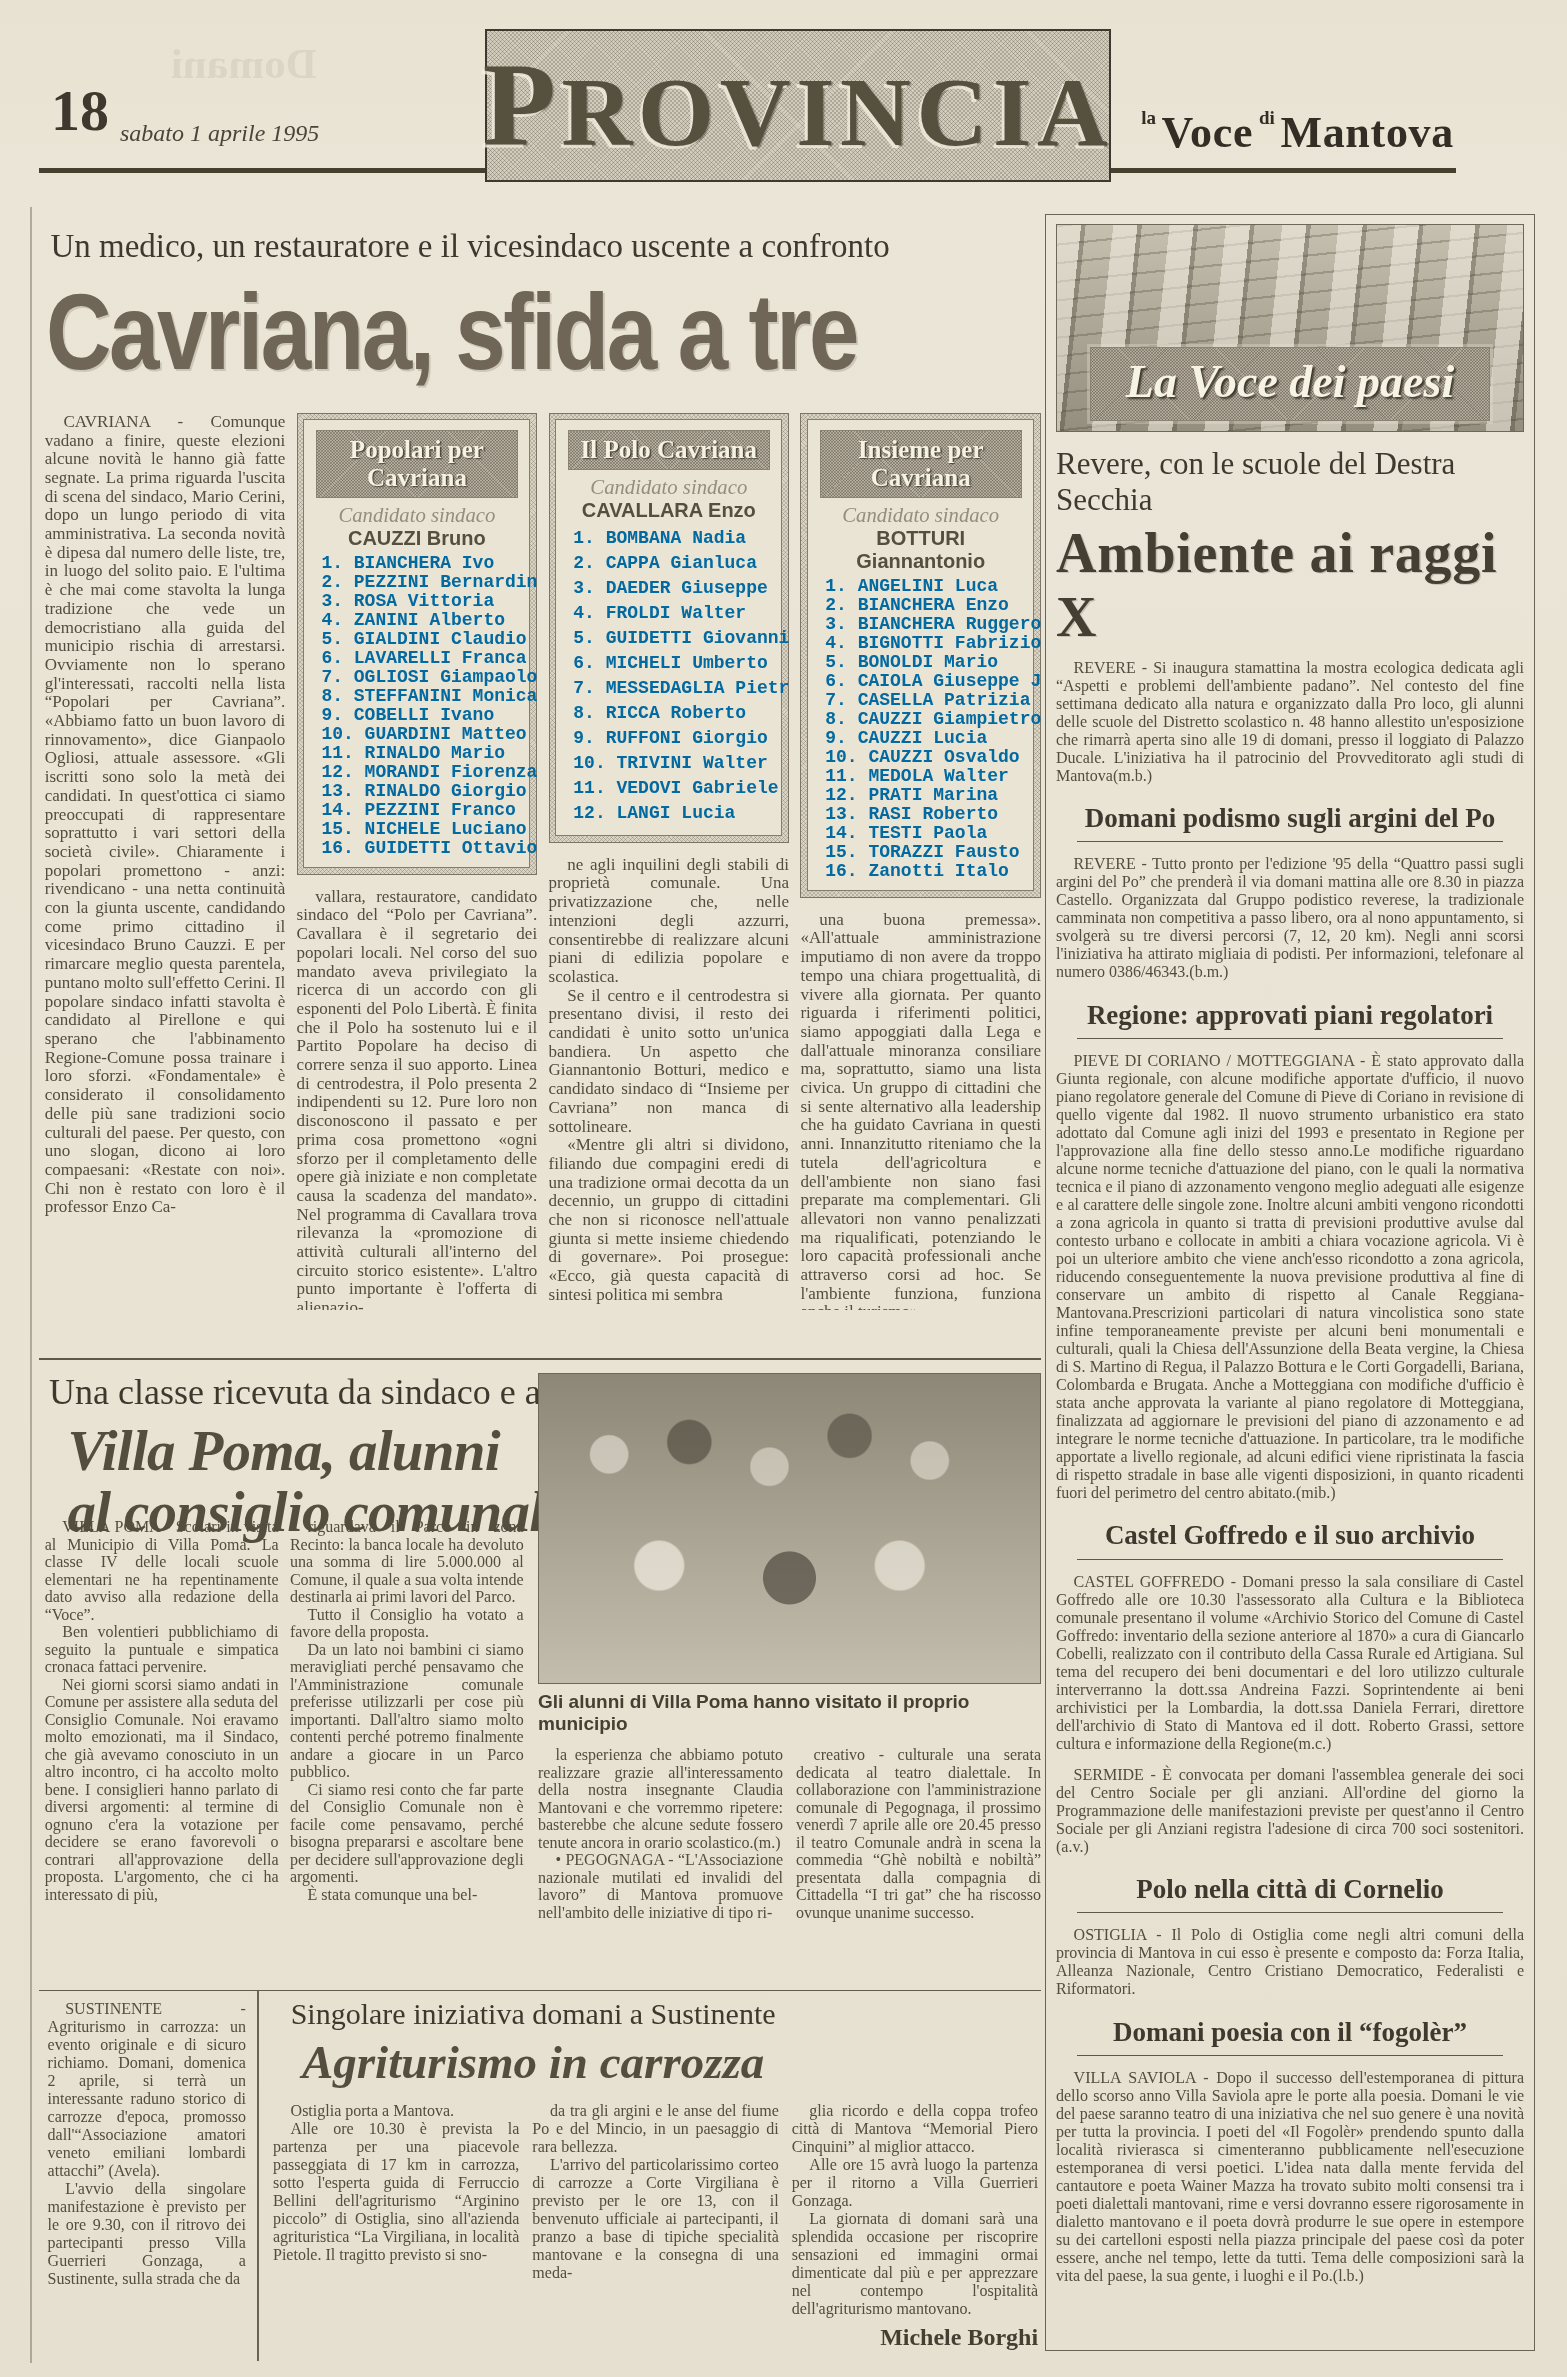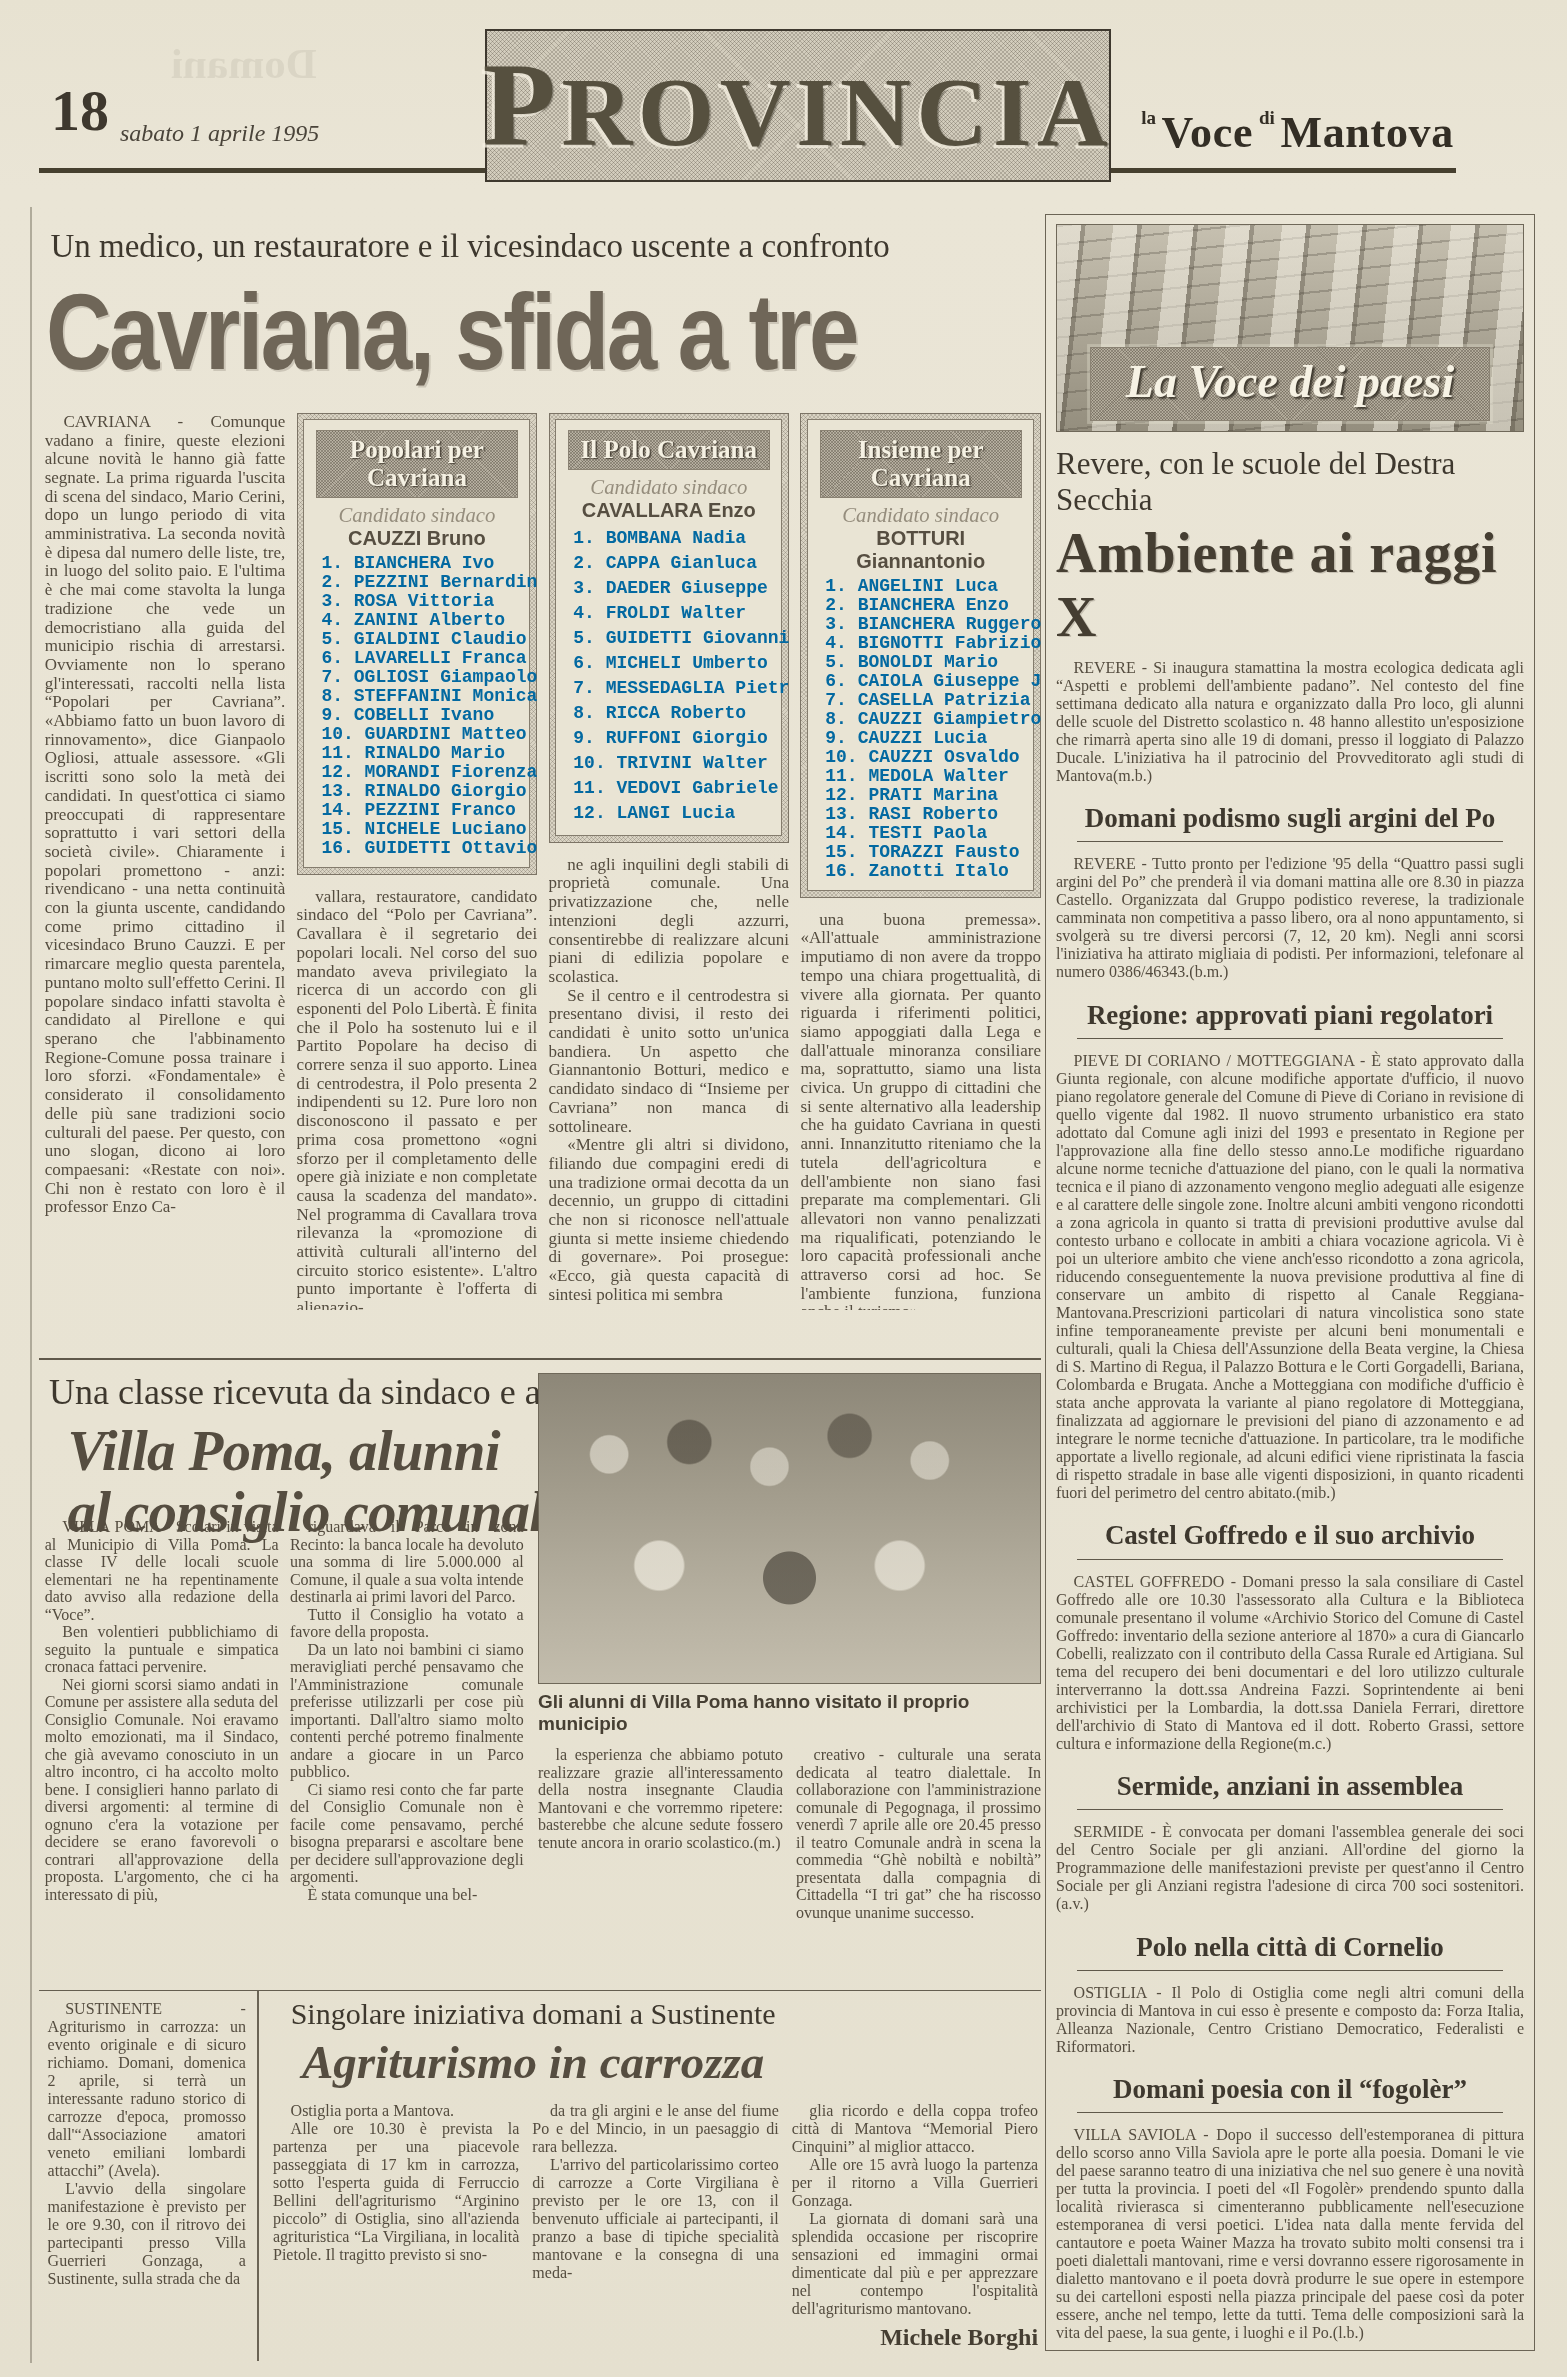--- a/index.html
+++ b/index.html
@@ -266,20 +266,21 @@
           <p>Ci siamo resi conto che far parte del Consiglio Comunale non è facile come pensavamo, perché bisogna prepararsi e ascoltare bene per decidere sull'approvazione degli argomenti.</p>
           <p>È stata comunque una bel-</p>
         </div>
     </div>
     <div class="photo-wrap vp">
       <div class="class-photo"></div>
       <div class="photo-caption">Gli alunni di Villa Poma hanno visitato il proprio municipio</div>
       <div class="vp-cols">
         <div class="vcol">
             <p>la esperienza che abbiamo potuto realizzare grazie all'interessamento della nostra insegnante Claudia Mantovani e che vorremmo ripetere: basterebbe che alcune sedute fossero tenute ancora in orario scolastico.(m.)</p>
+            <p>• PEGOGNAGA - “L'Associazione nazionale mutilati ed invalidi del lavoro” di Mantova promuove nell'ambito delle iniziative di tipo ri-</p>
           </div>
         <div class="vcol">
             <p>creativo - culturale una serata dedicata al teatro dialettale. In collaborazione con l'amministrazione comunale di Pegognaga, il prossimo venerdì 7 aprile alle ore 20.45 presso il teatro Comunale andrà in scena la commedia “Ghè nobiltà e nobiltà” presentata dalla compagnia di Cittadella “I tri gat” che ha riscosso ovunque unanime successo.</p>
           </div>
       </div>
     </div>
   </div>
 
   <div class="bottom">
     <div class="sust">
@@ -334,21 +335,20 @@
           <h3 class="news-title">Regione: approvati piani regolatori</h3>
           <p class="news-body">PIEVE DI CORIANO / MOTTEGGIANA - È stato approvato dalla Giunta regionale, con alcune modifiche apportate d'ufficio, il nuovo piano regolatore generale del Comune di Pieve di Coriano in revisione di quello vigente dal 1982. Il nuovo strumento urbanistico era stato adottato dal Comune agli inizi del 1993 e presentato in Regione per l'approvazione alla fine dello stesso anno.Le modifiche riguardano alcune norme tecniche d'attuazione del piano, con le quali la normativa tecnica e il piano di azzonamento vengono meglio adeguati alle esigenze e al carattere delle singole zone. Inoltre alcuni ambiti vengono ricondotti a zona agricola in quanto si tratta di previsioni produttive avulse dal contesto urbano e collocate in ambiti a chiara vocazione agricola. Vi è poi un ulteriore ambito che viene anch'esso ricondotto a zona agricola, riducendo conseguentemente la nuova previsione produttiva al fine di conservare un ambito di rispetto al Canale Reggiana-Mantovana.Prescrizioni particolari di natura vincolistica sono state infine temporaneamente previste per alcuni beni monumentali e culturali, quali la Chiesa dell'Assunzione della Beata vergine, la Chiesa di S. Martino di Regua, il Palazzo Bottura e le Corti Gorgadelli, Bariana, Colombarda e Brugata. Anche a Motteggiana con modifiche d'ufficio è stata anche approvata la variante al piano regolatore di Motteggiana, finalizzata ad aggiornare le previsioni del piano di azzonamento e ad integrare le norme tecniche d'attuazione. In particolare, tra le modifiche apportate a livello regionale, ad alcuni edifici viene ripristinata la fascia di rispetto stradale in base alle vigenti disposizioni, in quanto ricadenti fuori del perimetro del centro abitato.(mib.)</p>
         </section>
 
         <section class="news-sec">
           <h3 class="news-title">Castel Goffredo e il suo archivio</h3>
           <p class="news-body">CASTEL GOFFREDO - Domani presso la sala consiliare di Castel Goffredo alle ore 10.30 l'assessorato alla Cultura e la Biblioteca comunale presentano il volume «Archivio Storico del Comune di Castel Goffredo: inventario della sezione anteriore al 1870» a cura di Giancarlo Cobelli, realizzato con il contributo della Cassa Rurale ed Artigiana. Sul tema del recupero dei beni documentari e del loro utilizzo culturale interverranno la dott.ssa Andreina Fazzi. Soprintendente ai beni archivistici per la Lombardia, la dott.ssa Daniela Ferrari, direttore dell'archivio di Stato di Mantova ed il dott. Roberto Grassi, settore cultura e informazione della Regione(m.c.)</p>
         </section>
 
         <section class="news-sec">
-          <h3 class="news-title">Sermide, anziani in assemblea</h3>
           <p class="news-body">SERMIDE - È convocata per domani l'assemblea generale dei soci del Centro Sociale per gli anziani. All'ordine del giorno la Programmazione delle manifestazioni previste per quest'anno il Centro Sociale per gli Anziani registra l'adesione di circa 700 soci sostenitori.(a.v.)</p>
         </section>
 
         <section class="news-sec">
           <h3 class="news-title">Polo nella città di Cornelio</h3>
           <p class="news-body">OSTIGLIA - Il Polo di Ostiglia come negli altri comuni della provincia di Mantova in cui esso è presente e composto da: Forza Italia, Alleanza Nazionale, Centro Cristiano Democratico, Federalisti e Riformatori.</p>
         </section>
 
         <section class="news-sec">
           <h3 class="news-title">Domani poesia con il “fogolèr”</h3>

